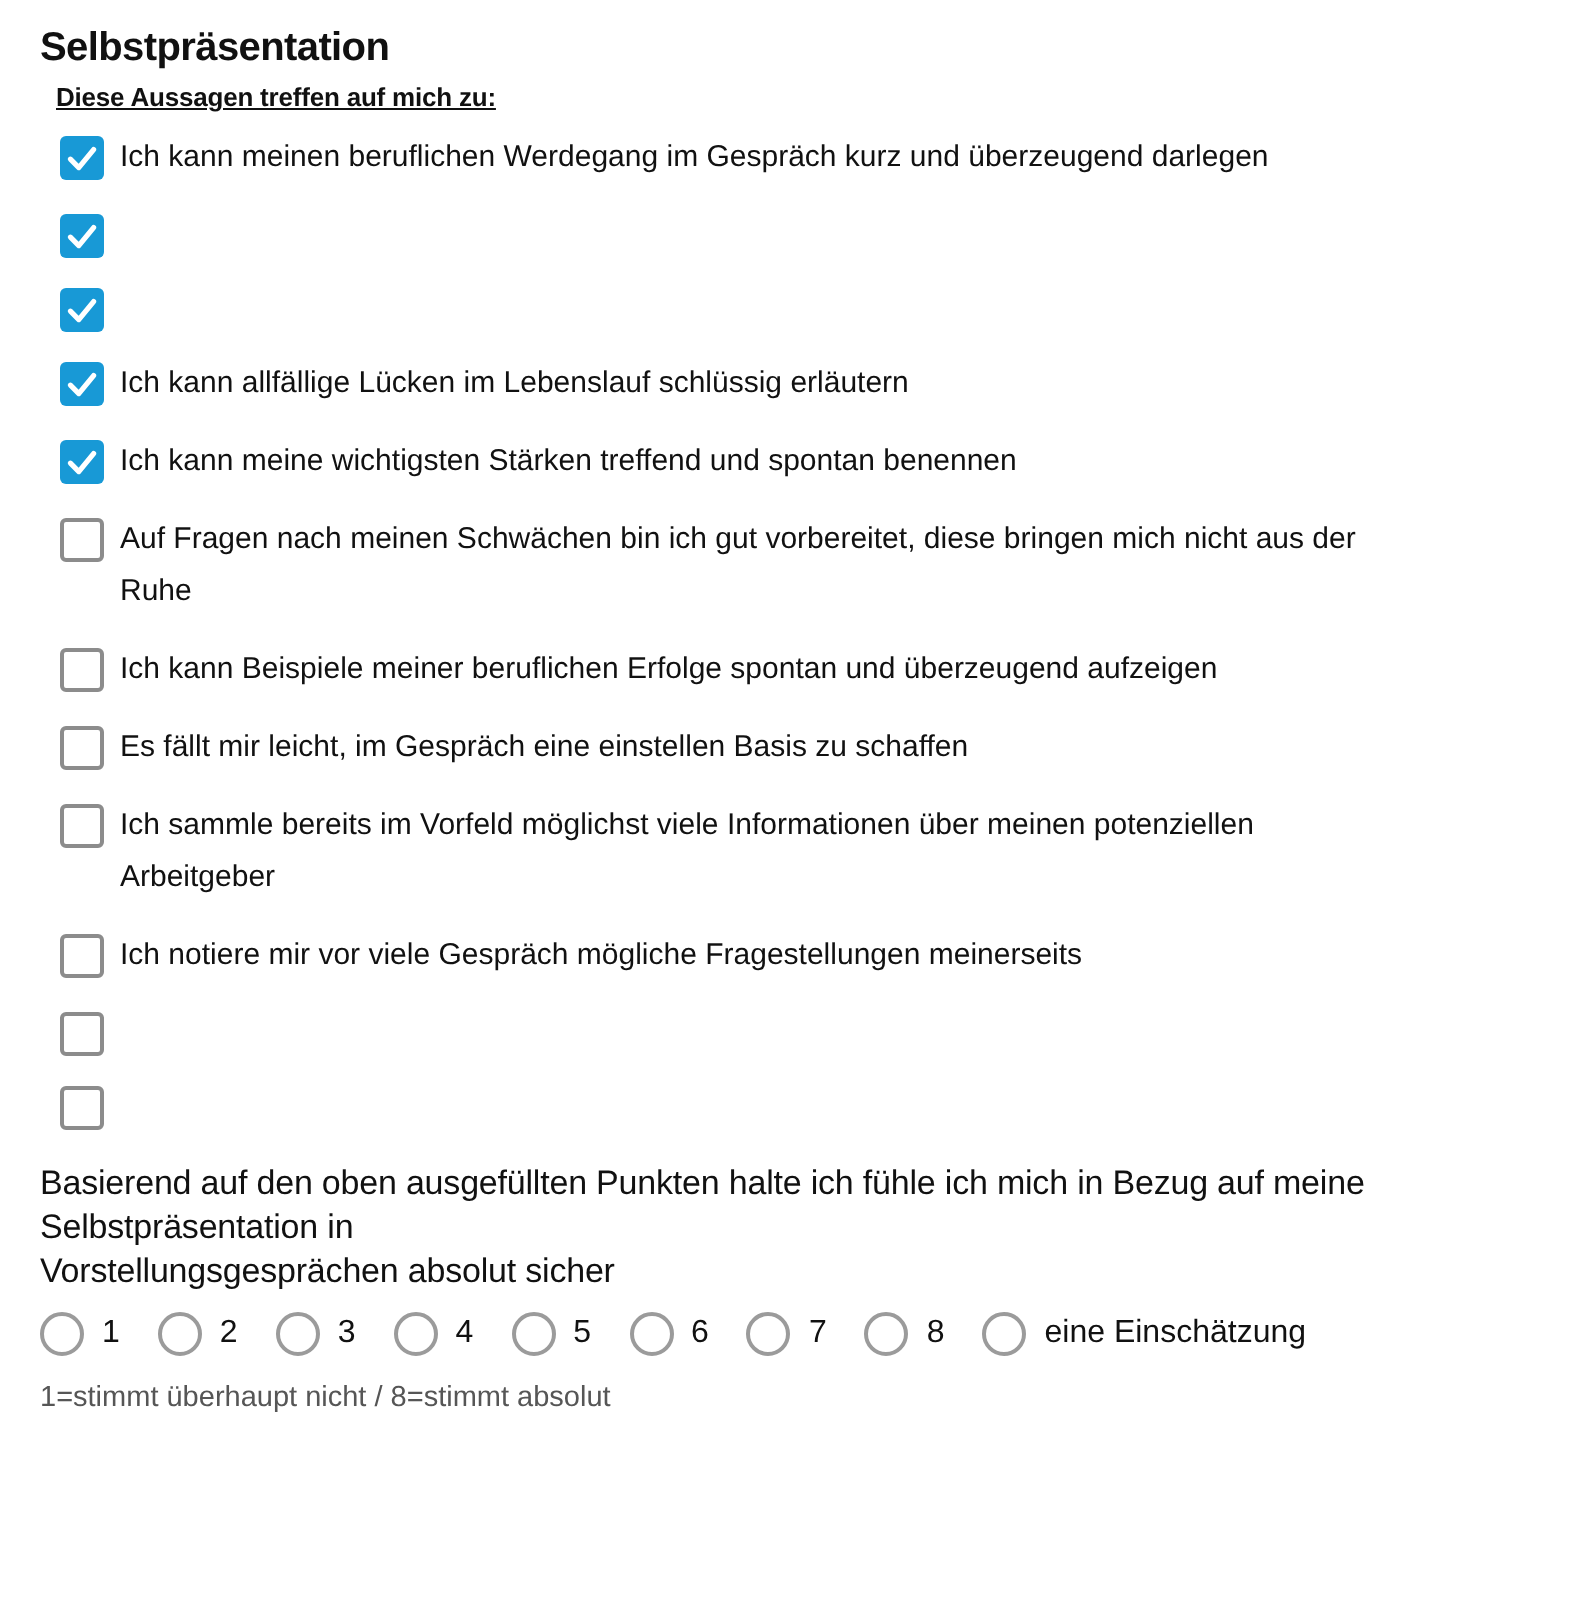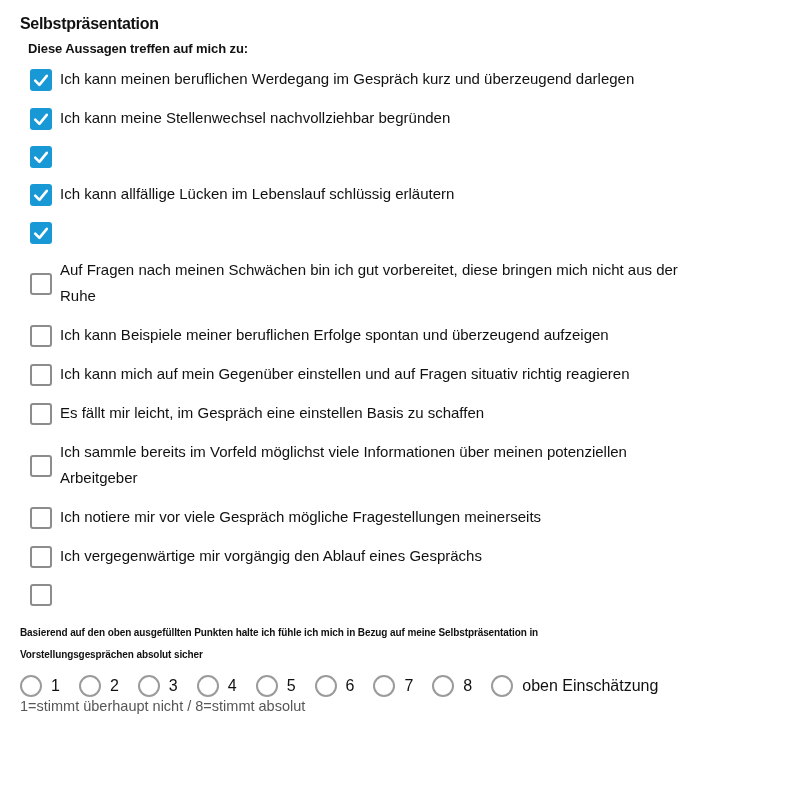--- a/index.html
+++ b/index.html
@@ -11,66 +11,67 @@
   }
   *{box-sizing:border-box;margin:0;padding:0;}
   html,body{background:#ffffff;}
   body{
     width:789px;height:799px;overflow:hidden;
     padding:12px 20px 0 20px;
     font-family:"Liberation Sans","DejaVu Sans",sans-serif;
     color:var(--text);
   }
   .page-title{
-    font-size:16px;line-height:24px;font-weight:800;letter-spacing:-0.3px;
+    font-size:20px;line-height:24px;font-weight:800;letter-spacing:-0.3px;
   }
   .section-subtitle{
     margin:5px 0 0 8px;
-    font-size:13px;line-height:16px;font-weight:700;letter-spacing:-0.1px;
+    font-size:13px;line-height:16px;font-weight:700;letter-spacing:-0.1px;text-decoration:underline;
   }
   .checklist{margin-top:9px;}
   .check-row{
-    display:flex;align-items:center;gap:8px;
+    display:flex;align-items:flex-start;gap:8px;
     margin:0 0 13px 10px;
   }
   .checkbox{
     flex:0 0 22px;width:22px;height:22px;margin-top:2px;
     border:2px solid var(--cb-border);border-radius:3px;background:#fff;
     display:inline-flex;align-items:center;justify-content:center;
   }
   .checkbox.checked{
     border:none;background:var(--accent);
   }
   .checkbox.focused{
     box-shadow:0 0 0 2px #ffffff,0 0 0 4px var(--accent);
   }
   .checkbox svg{display:block;}
   .check-label{
     font-size:15px;line-height:26px;max-width:708px;
     white-space:pre-line;
   }
   .rating-question{
     margin-top:16px;
-    font-size:10px;line-height:22px;font-weight:700;letter-spacing:-0.1px;
+    font-size:17px;line-height:22px;font-weight:400;letter-spacing:-0.1px;
     white-space:pre-line;
     max-width:740px;
   }
   .radio-row{
     margin-top:9px;
     display:flex;align-items:center;gap:19px;
   }
   .radio-option{
     display:flex;align-items:center;gap:9px;cursor:pointer;
   }
   .radio-circle{
     flex:0 0 22px;width:22px;height:22px;border-radius:50%;
     border:2px solid var(--radio-border);background:#fff;
   }
   .radio-label{font-size:16px;line-height:22px;}
   .rating-note{
+    margin-top:12px;
     font-size:14.5px;line-height:18px;color:var(--note-color);
   }
 </style>
 </head>
 <body>
 
 <h1 class="page-title">Selbstpräsentation</h1>
 <div class="section-subtitle">Diese Aussagen treffen auf mich zu:</div>
 
 <div class="checklist">
@@ -81,21 +82,20 @@
         </svg>
       </span>
       <span class="check-label">Ich kann meinen beruflichen Werdegang im Gespräch kurz und überzeugend darlegen</span>
     </div>
     <div class="check-row">
       <span class="checkbox checked">
         <svg viewBox="0 0 22 22" width="22" height="22">
           <path d="M5.2 11.6 L9.4 15.8 L16.8 6.8" fill="none" stroke="#ffffff" stroke-width="2.6" stroke-linecap="round" stroke-linejoin="round"></path>
         </svg>
       </span>
-      <span class="check-label">Ich kann meine Stellenwechsel nachvollziehbar begründen</span>
     </div>
     <div class="check-row">
       <span class="checkbox checked">
         <svg viewBox="0 0 22 22" width="22" height="22">
           <path d="M5.2 11.6 L9.4 15.8 L16.8 6.8" fill="none" stroke="#ffffff" stroke-width="2.6" stroke-linecap="round" stroke-linejoin="round"></path>
         </svg>
       </span>
     </div>
     <div class="check-row">
       <span class="checkbox checked">
@@ -104,50 +104,46 @@
         </svg>
       </span>
       <span class="check-label">Ich kann allfällige Lücken im Lebenslauf schlüssig erläutern</span>
     </div>
     <div class="check-row">
       <span class="checkbox checked">
         <svg viewBox="0 0 22 22" width="22" height="22">
           <path d="M5.2 11.6 L9.4 15.8 L16.8 6.8" fill="none" stroke="#ffffff" stroke-width="2.6" stroke-linecap="round" stroke-linejoin="round"></path>
         </svg>
       </span>
+      <span class="check-label">Ich kann meine wichtigsten Stärken treffend und spontan benennen</span>
     </div>
     <div class="check-row">
       <span class="checkbox"></span>
       <span class="check-label">Auf Fragen nach meinen Schwächen bin ich gut vorbereitet, diese bringen mich nicht aus der
 Ruhe</span>
     </div>
     <div class="check-row">
       <span class="checkbox"></span>
       <span class="check-label">Ich kann Beispiele meiner beruflichen Erfolge spontan und überzeugend aufzeigen</span>
-    </div>
-    <div class="check-row">
-      <span class="checkbox"></span>
-      <span class="check-label">Ich kann mich auf mein Gegenüber einstellen und auf Fragen situativ richtig reagieren</span>
     </div>
     <div class="check-row">
       <span class="checkbox"></span>
       <span class="check-label">Es fällt mir leicht, im Gespräch eine einstellen Basis zu schaffen</span>
     </div>
     <div class="check-row">
       <span class="checkbox"></span>
       <span class="check-label">Ich sammle bereits im Vorfeld möglichst viele Informationen über meinen potenziellen
 Arbeitgeber</span>
     </div>
     <div class="check-row">
       <span class="checkbox"></span>
       <span class="check-label">Ich notiere mir vor viele Gespräch mögliche Fragestellungen meinerseits</span>
     </div>
     <div class="check-row">
       <span class="checkbox"></span>
-      <span class="check-label">Ich vergegenwärtige mir vorgängig den Ablauf eines Gesprächs</span>
     </div>
     <div class="check-row">
       <span class="checkbox"></span>
     </div>
   </div>
 
 <div class="rating-question">Basierend auf den oben ausgefüllten Punkten halte ich fühle ich mich in Bezug auf meine Selbstpräsentation in
 Vorstellungsgesprächen absolut sicher</div>
 <div class="radio-row">
     <span class="radio-option">
@@ -177,16 +173,16 @@
     <span class="radio-option">
       <span class="radio-circle"></span>
       <span class="radio-label">7</span>
     </span>
     <span class="radio-option">
       <span class="radio-circle"></span>
       <span class="radio-label">8</span>
     </span>
     <span class="radio-option">
       <span class="radio-circle"></span>
-      <span class="radio-label">oben Einschätzung</span>
+      <span class="radio-label">eine Einschätzung</span>
     </span>
   </div>
 <div class="rating-note">1=stimmt überhaupt nicht / 8=stimmt absolut</div>
 
 </body></html>

